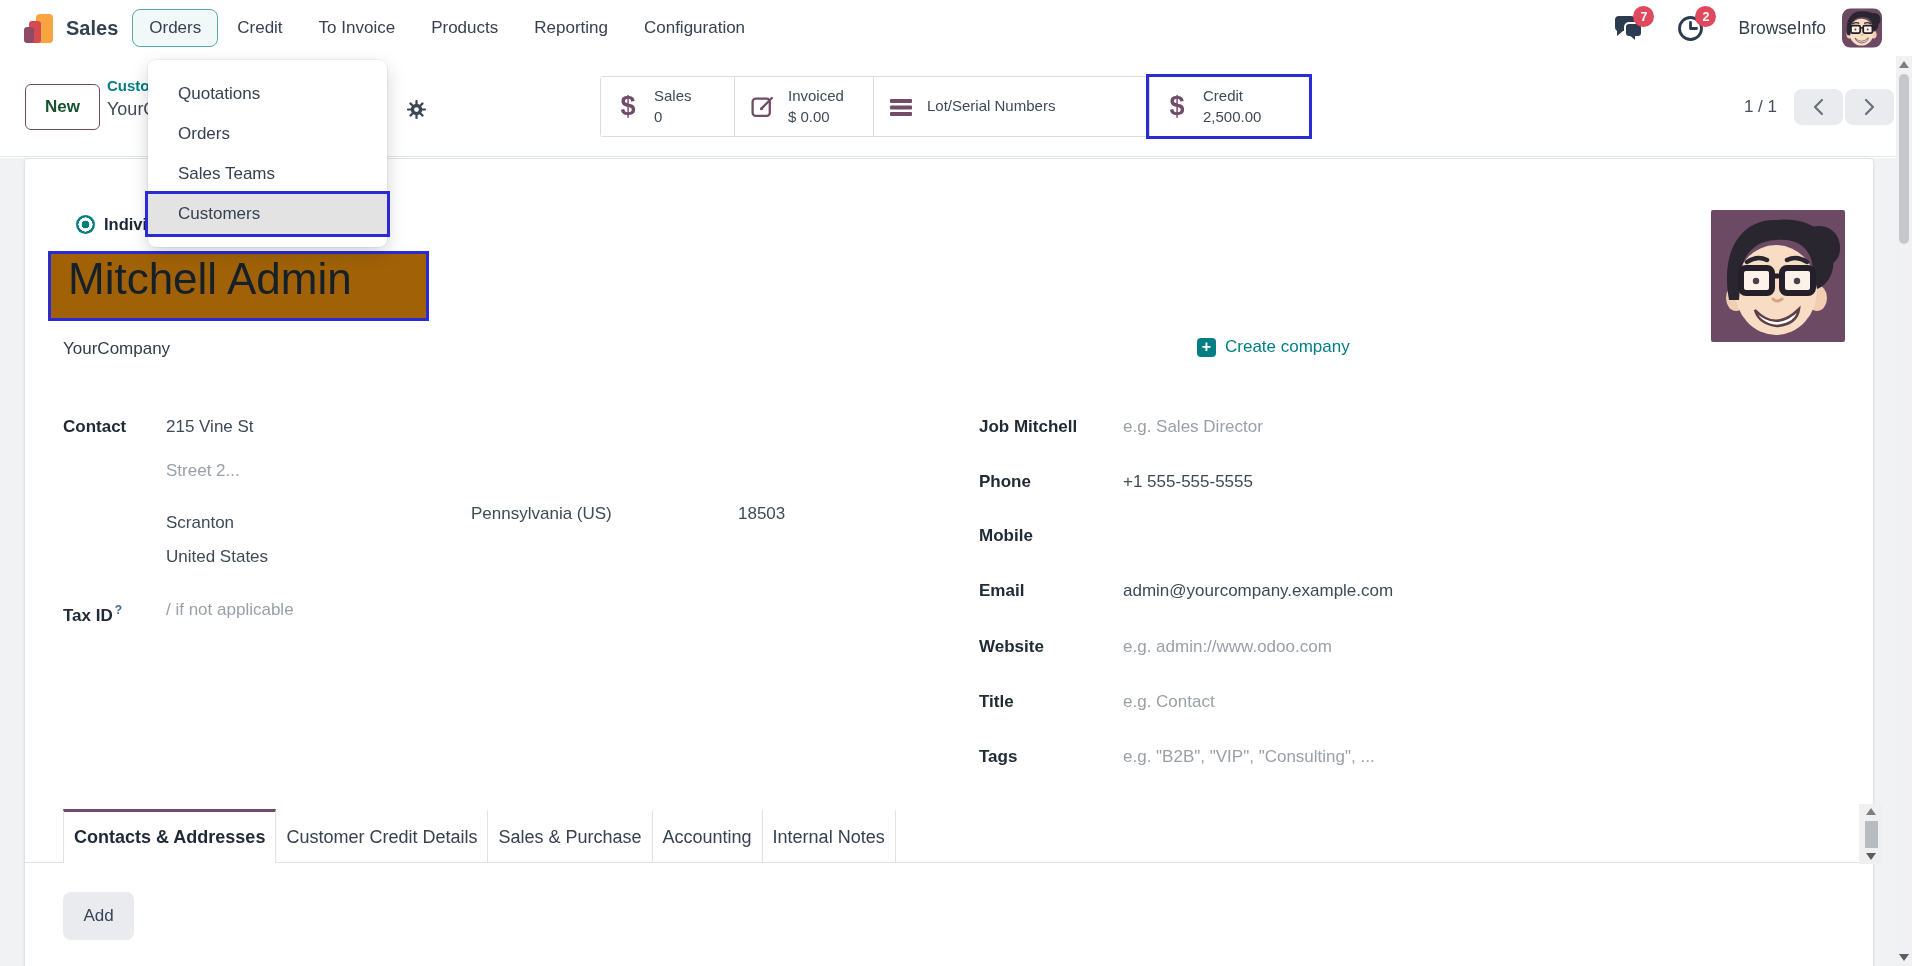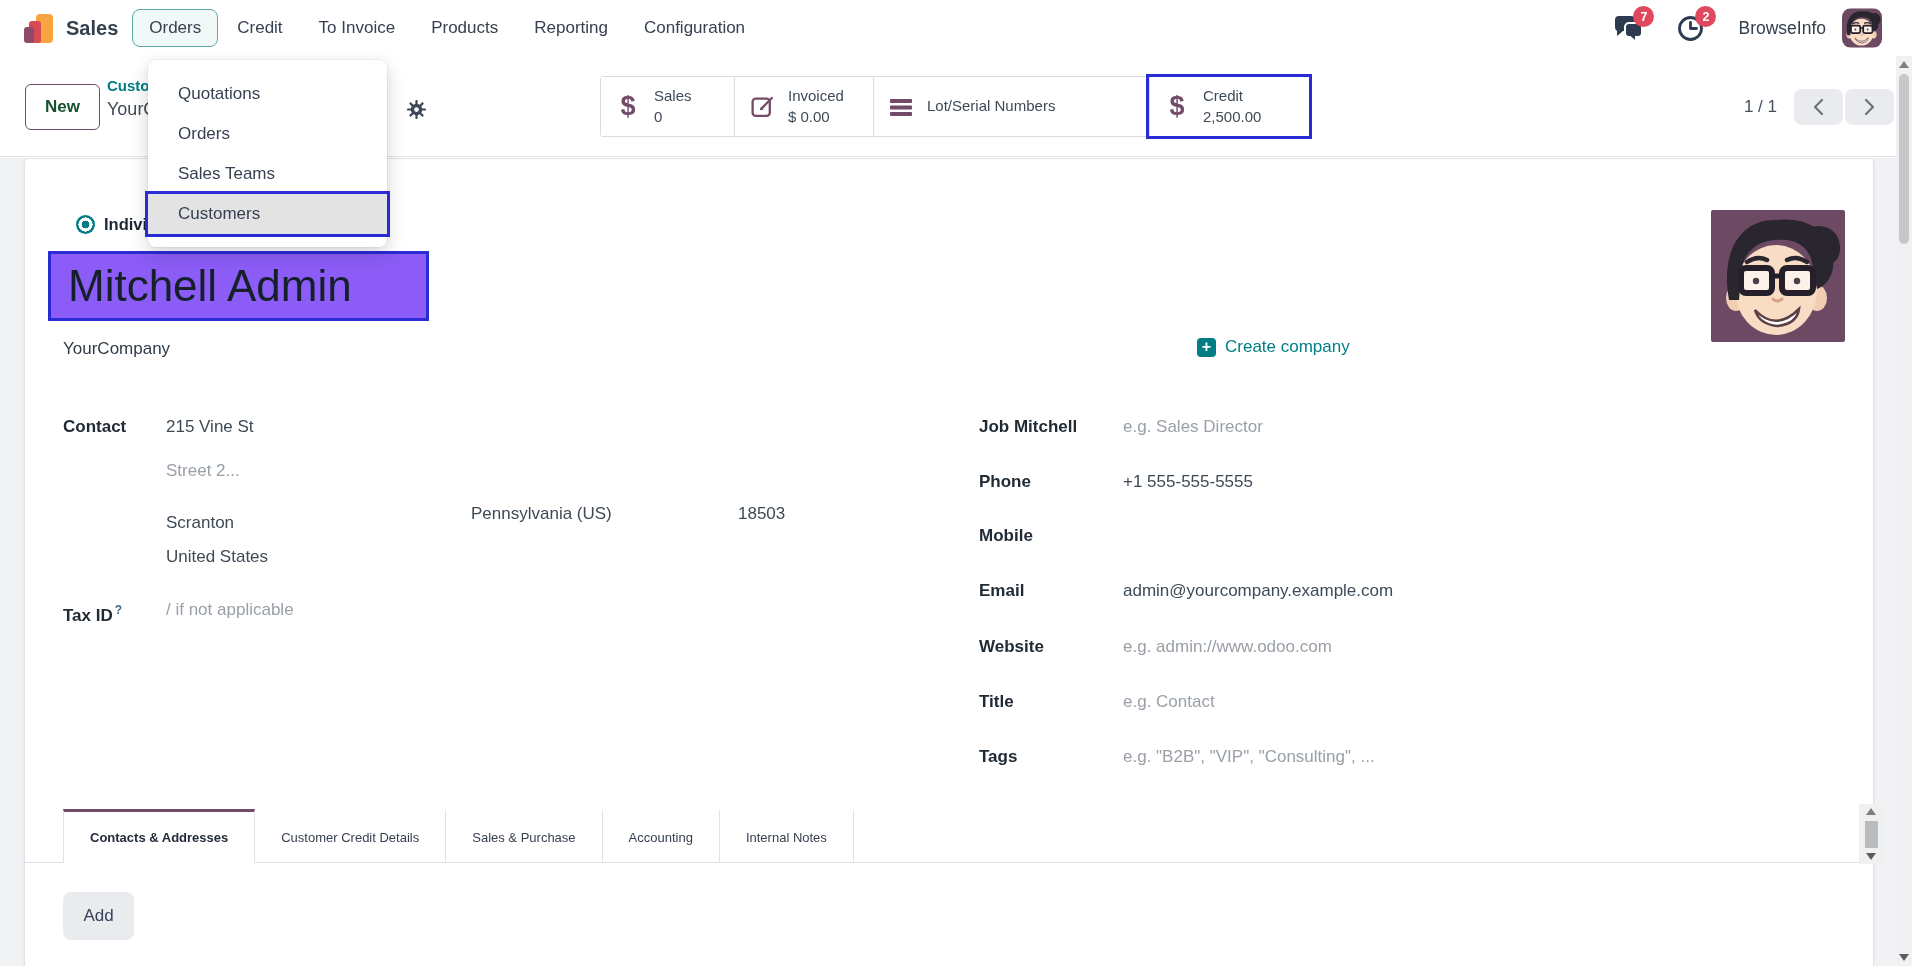--- a/index.html
+++ b/index.html
@@ -55,40 +55,40 @@
 
 
 .content{position:absolute;top:158px;left:0;right:0;bottom:0;background:#f0f2f4;overflow:hidden}
 .sheet{position:absolute;left:24px;top:0;width:1850px;height:830px;background:#fff;
   border:1px solid #dfe3e7;border-radius:4px 4px 0 0;box-shadow:0 1px 3px rgba(40,40,60,.06)}
 .radio-row{position:absolute;left:51px;top:56px;display:flex;align-items:center;gap:9px;cursor:pointer}
 .radio{width:19px;height:19px;border-radius:50%;flex:none;
   background:radial-gradient(circle at center,#017e84 0 29%,#fff 30% 52%,#017e84 53% 100%)}
 .radio-label{font-size:16.5px;font-weight:700;color:#1c2733}
 .name-box{position:absolute;left:23px;top:92px;width:381px;height:70px;border:3px solid #2b2bd6;
-  display:flex;align-items:center;padding-left:17px;background:#8b5cf6}
+  display:flex;align-items:flex-start;padding-left:17px;background:#a16207}
 .name-title{font-size:44px;color:#16202b;white-space:nowrap;cursor:text}
 .company-name{position:absolute;left:38px;top:180px;font-size:17px;font-weight:400;color:#2f3c49;cursor:pointer}
 .create-company{position:absolute;left:1172px;top:178px;display:flex;align-items:center;gap:9px;
   color:#017e84;font-size:17px;font-weight:500;cursor:pointer}
 .plus-ico{width:19px;height:19px;background:#017e84;border-radius:4px;color:#fff;
   display:flex;align-items:center;justify-content:center;flex:none}
 .plus-ico::before{content:"+";font-size:16px;font-weight:700;line-height:1}
 .avatar-big{position:absolute;left:1686px;top:51px;width:134px;height:132px;border-radius:2px;
   overflow:hidden;cursor:pointer}
 
 .fl{position:absolute;font-size:17px;white-space:nowrap;line-height:22px}
 .lab{font-weight:700;color:#212b36}
 .val{color:#3e4a56;cursor:text}
 .ph{color:#9aa0a8;cursor:text}
 .sup-help{font-size:12px;color:#3d6b8a;font-weight:700;vertical-align:super;margin-left:2px}
 
 .tabbar{position:absolute;left:0;right:0;top:650px;height:54px;display:flex;
   padding-left:38px;border-bottom:1px solid #dee2e6}
-.tab{display:flex;align-items:center;padding:0 26px;font-size:13px;color:#374151;
+.tab{display:flex;align-items:center;padding:0 10px;font-size:18px;color:#374151;
   border-right:1px solid #dee2e6;border-top:3px solid transparent;position:relative;
   cursor:pointer;white-space:nowrap;background:#fff}
 .tab:first-child{border-left:1px solid #dee2e6}
 .tab.active{font-weight:700;border-top-color:#714b67;color:#1f2937}
 .tab.active::after{content:"";position:absolute;left:0;right:0;bottom:-1px;height:1px;background:#fff}
 .btn-add{position:absolute;left:38px;top:733px;width:71px;height:48px;background:#e9ebee;
   border:none;border-radius:8px;font-size:17px;color:#36435a;font-weight:500;
   font-family:inherit;cursor:pointer}
 
 

